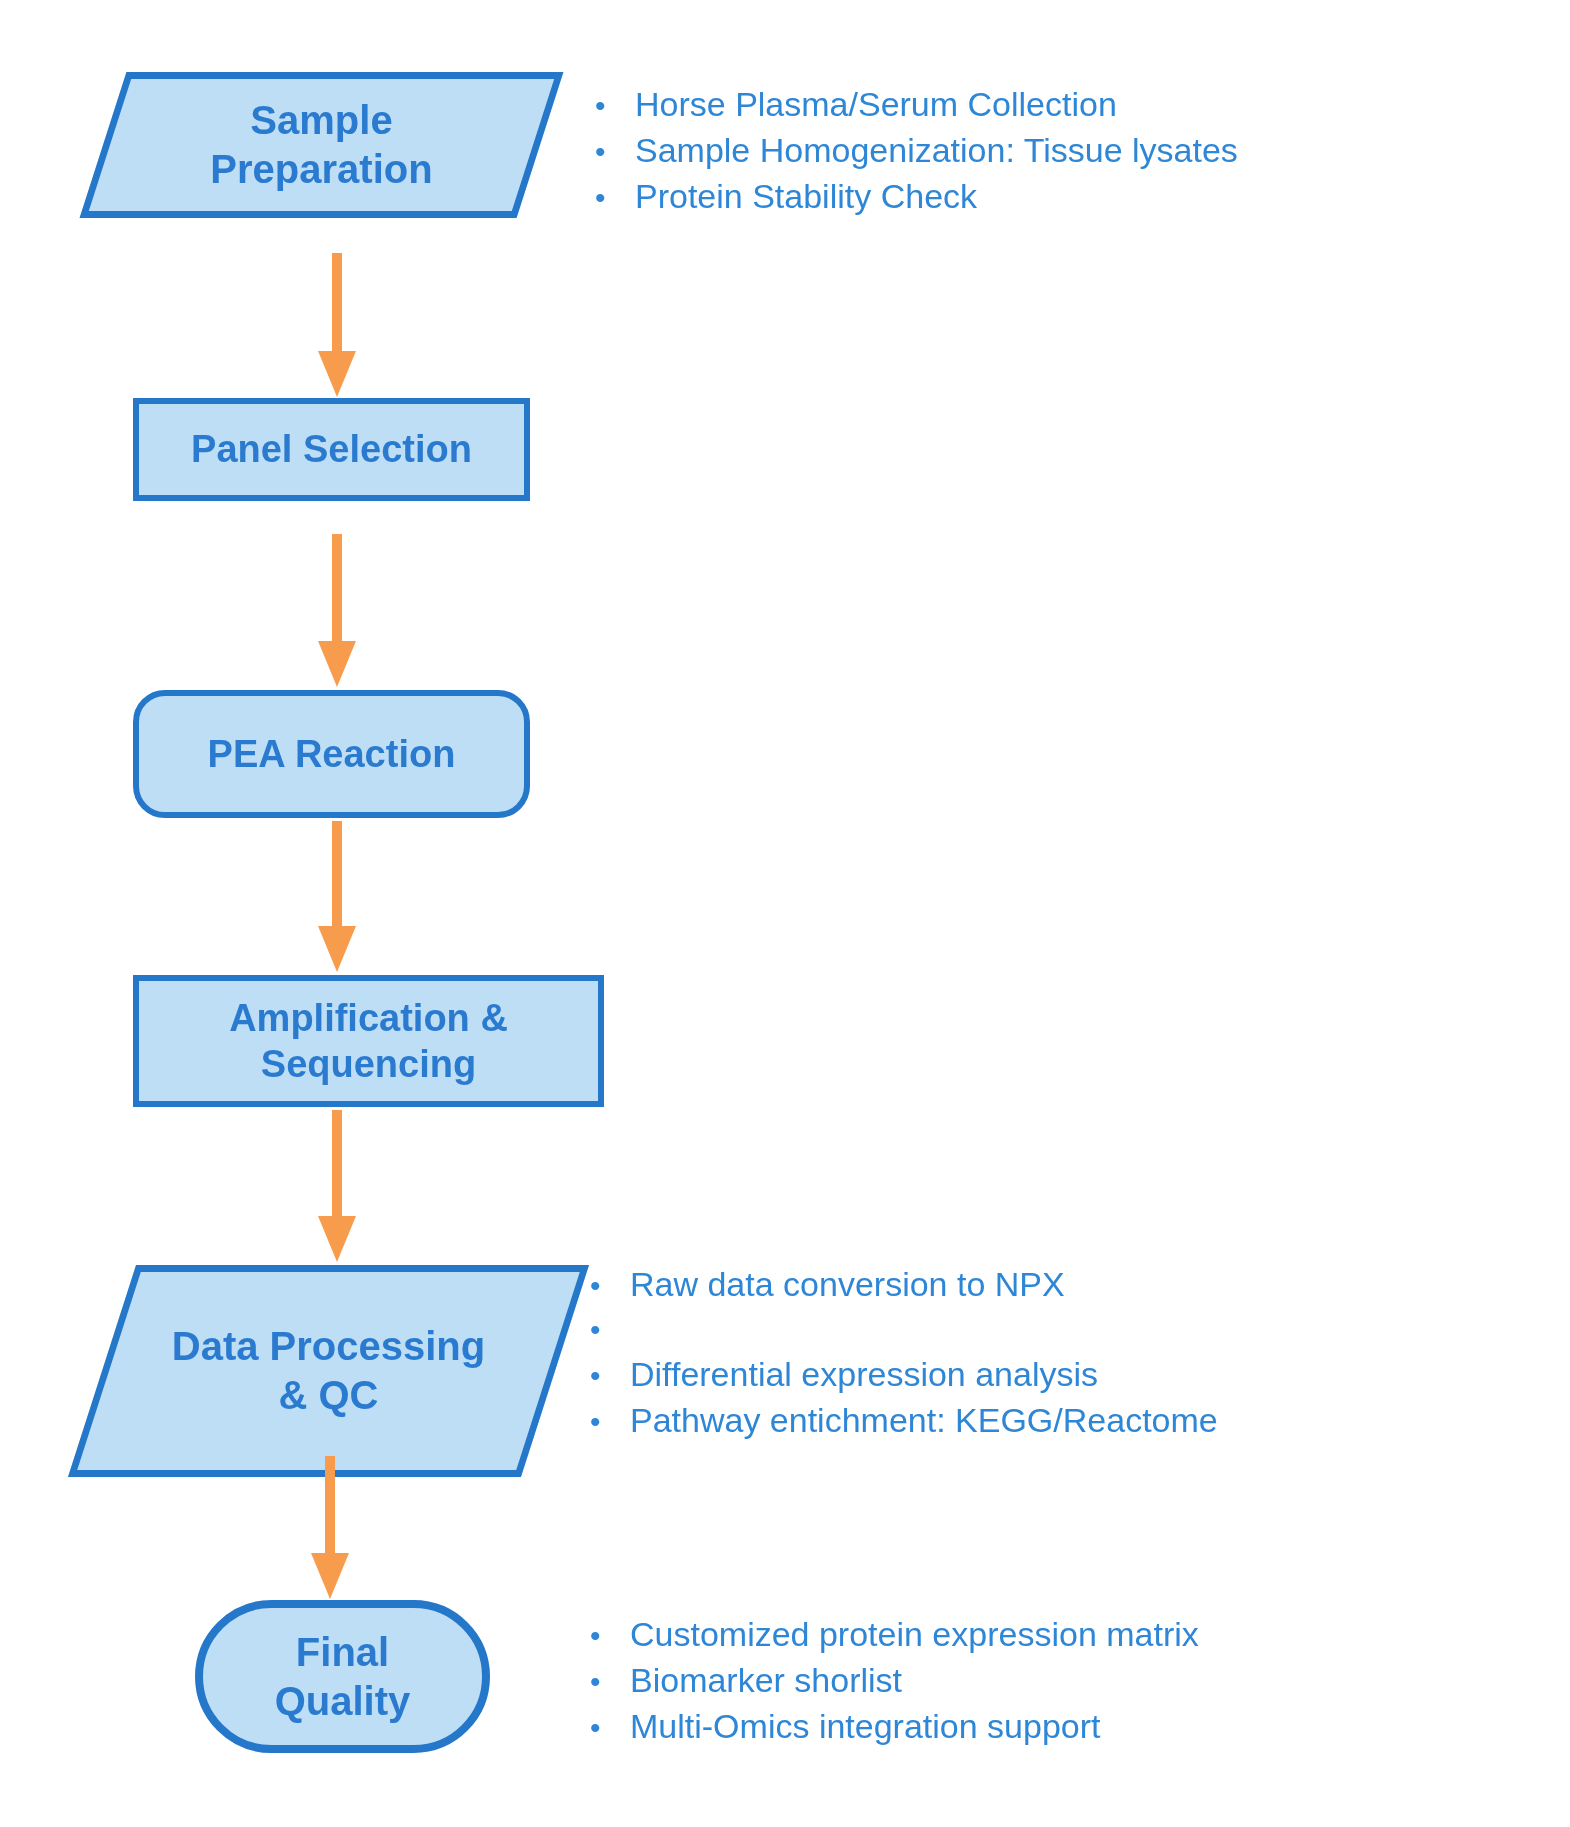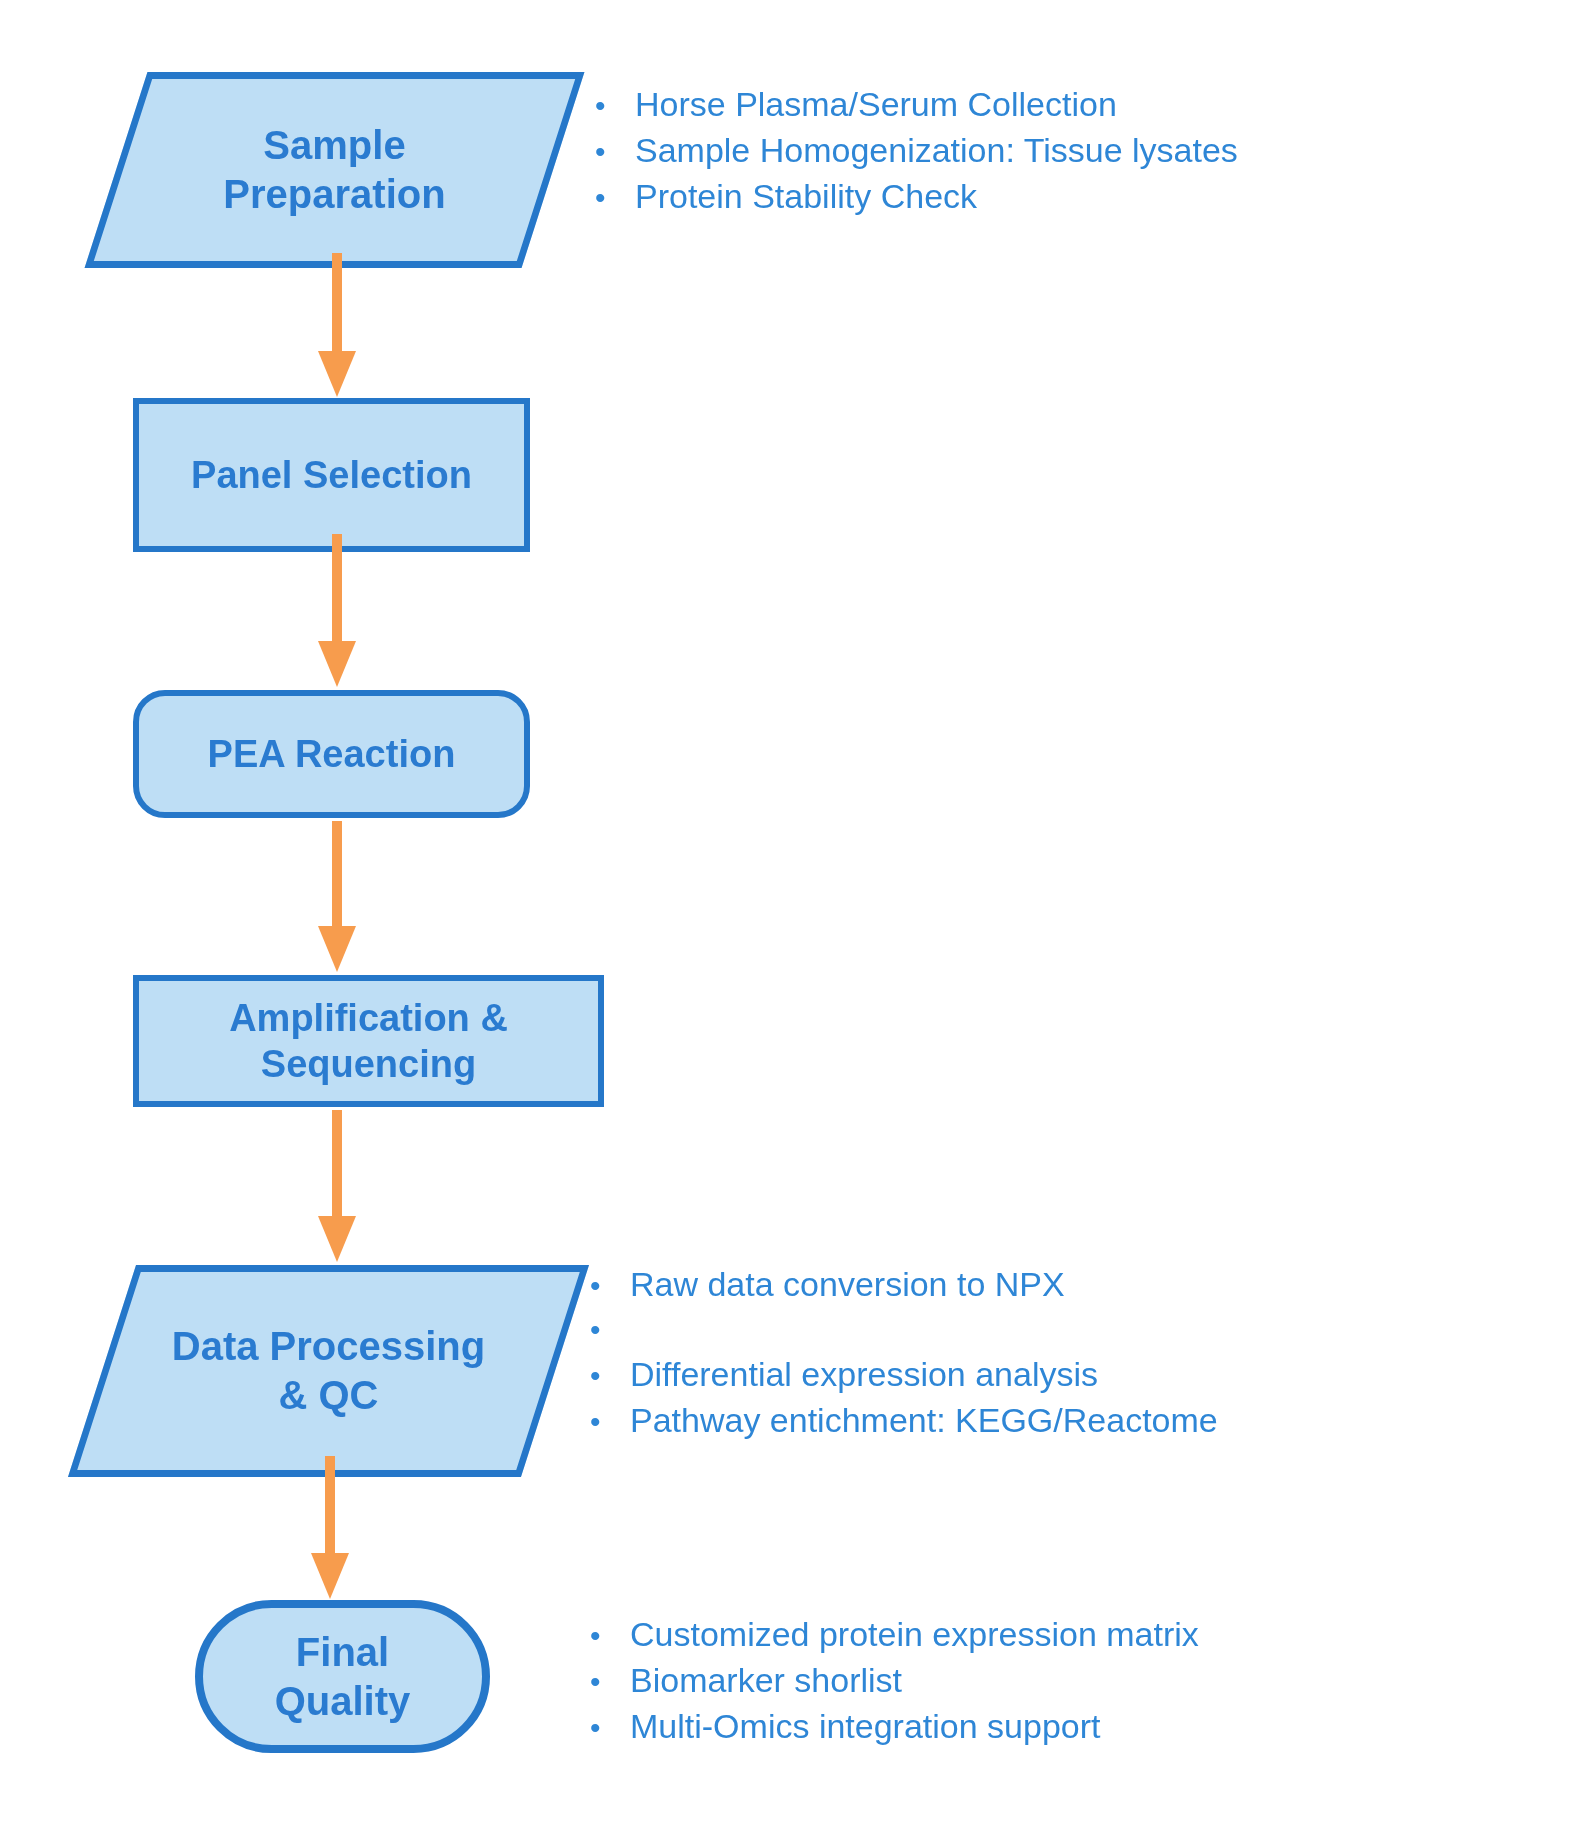--- a/index.html
+++ b/index.html
@@ -76,34 +76,34 @@
     width:40px;flex:0 0 40px;
     text-align:left;
     font-size:30px;
   }
 </style>
 </head>
 <body>
 
 <div class="canvas">
 
-  <div class="node para-node" style="left:116px;top:72px;width:437px;height:196px;">
+  <div class="node para-node" style="left:103px;top:72px;width:437px;height:146px;">
     <div class="para-bg"></div>
     <div class="node-label">
       <span>Sample</span>
       <span>Preparation</span>
     </div>
   </div>
 
   <div class="arrow" style="left:337px;top:253px;height:144px;">
     <div class="arrow-shaft"></div>
     <div class="arrow-head"></div>
   </div>
 
-  <div class="node rect-node" style="left:133px;top:398px;width:397px;height:154px;">
+  <div class="node rect-node" style="left:133px;top:398px;width:397px;height:103px;">
     <div class="node-label">
       <span>Panel Selection</span>
     </div>
   </div>
 
   <div class="arrow" style="left:337px;top:534px;height:153px;">
     <div class="arrow-shaft"></div>
     <div class="arrow-head"></div>
   </div>
 

